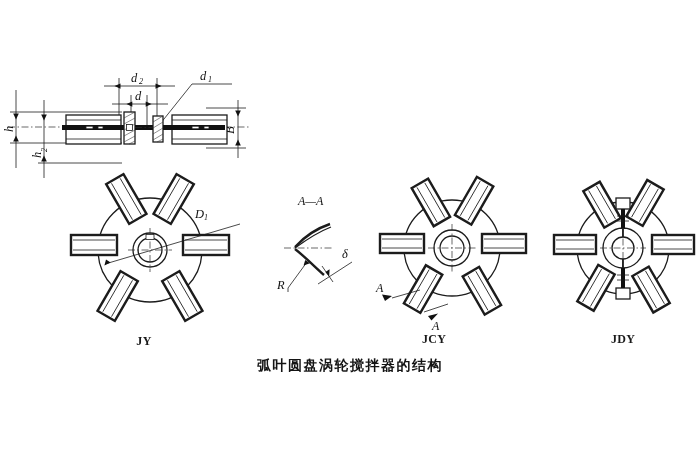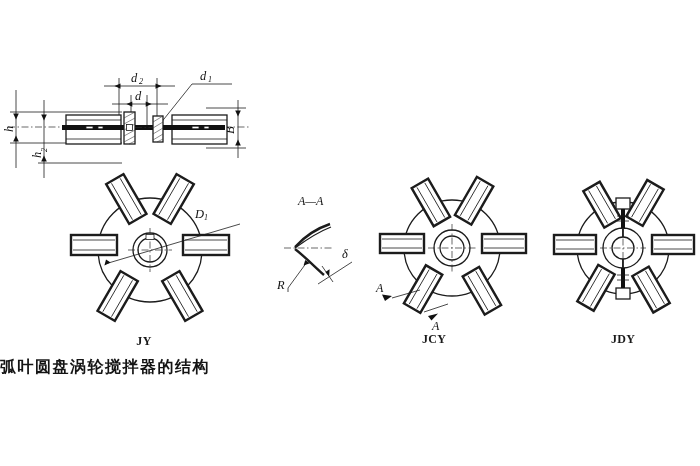--- a/index.html
+++ b/index.html
@@ -57,22 +57,23 @@
     font-family: "Liberation Serif", serif;
     font-style: italic;
     font-size: 12px;
     fill: #111;
   }
   .caption-text {
     position: absolute;
     left: 0;
     top: 357px;
     width: 700px;
+    text-align: center;
     font-family: "DejaVu Sans", sans-serif;
-    font-size: 16px;
+    font-size: 14px;
     font-weight: bold;
     color: #141414;
     letter-spacing: 1.5px;
   }
 </style>
 </head>
 <body>
 
 <div id="figure-root">
 

